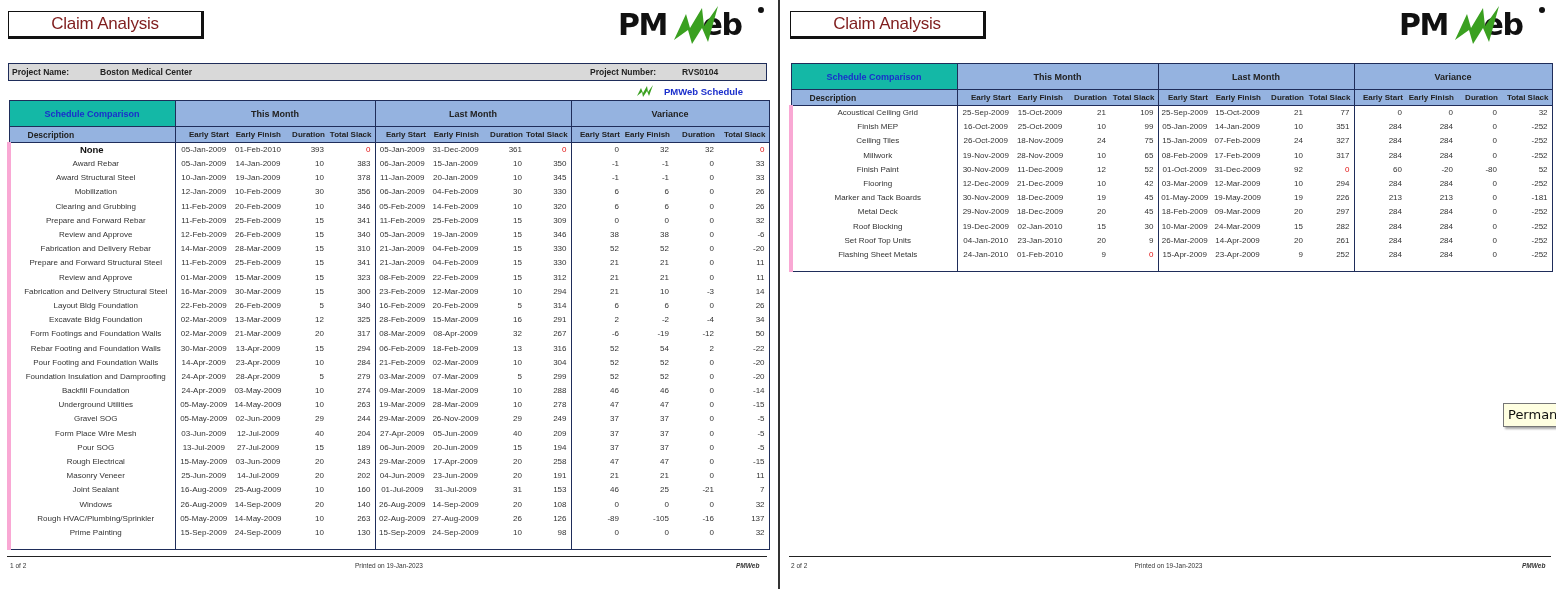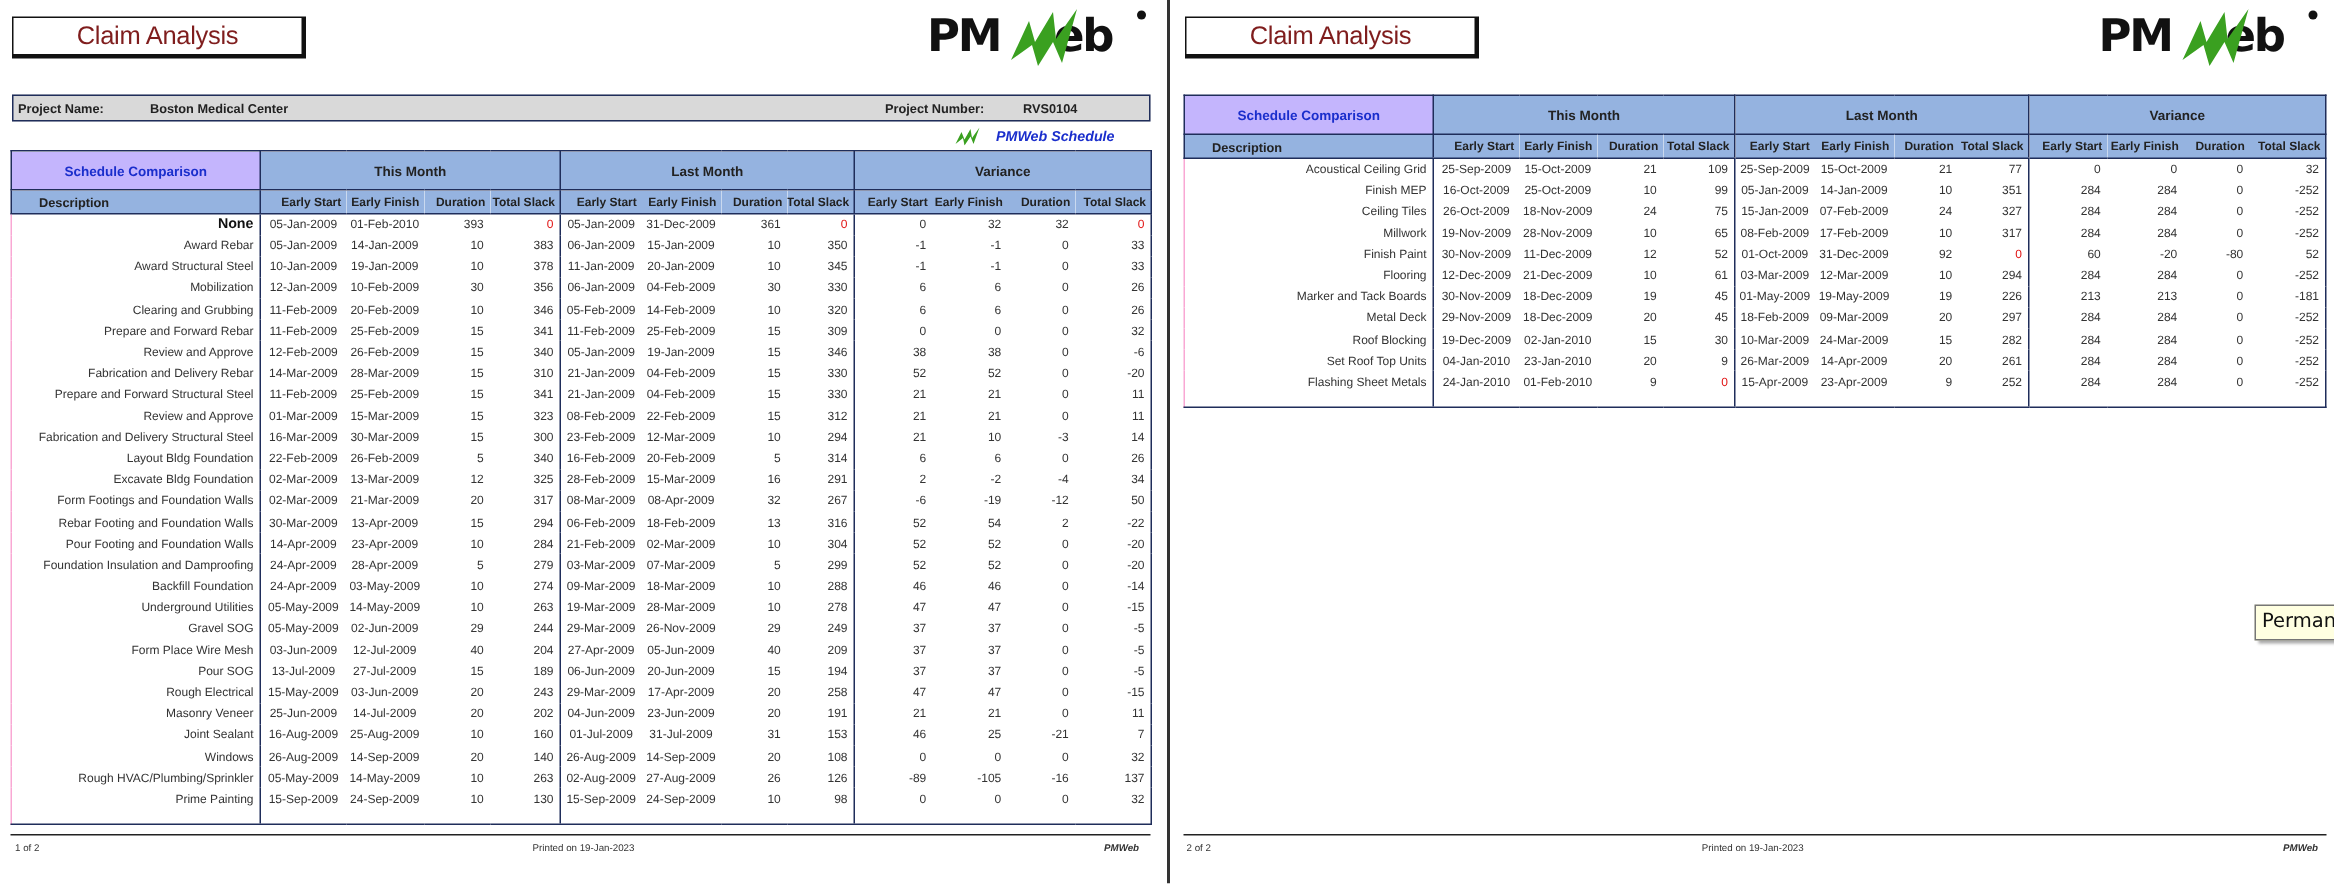--- a/index.html
+++ b/index.html
@@ -35,47 +35,47 @@
 
   .project-bar {
     position: absolute; top: 63px; left: 8px; width: 759px; height: 18px;
     background: #d9d9d9; border: 1px solid #1f2d5a; font-size: 8.5px; font-weight: bold;
     color: #222;
   }
   .project-bar span { position: absolute; top: 3px; }
 
   .schedule-link {
     position: absolute; top: 84px; left: 636px; width: 130px; height: 14px;
-    font-size: 9.5px; font-weight: bold; color: #1a2ecc; display: flex; align-items: center; font-style: italic;
+    font-size: 9.5px; font-weight: bold; color: #1a2ecc; display: flex; align-items: center;
   }
   .schedule-link .w-icon { margin-right: 10px; }
 
   table.grid {
     position: absolute; border-collapse: collapse; table-layout: fixed;
     font-size: 8px; color: #333;
   }
   #page1 table.grid { top: 100px; left: 7px; width: 760px; }
   #page2 table.grid { top: 63px; left: 8px; width: 761px; }
 
   table.grid th, table.grid td { white-space: nowrap; overflow: hidden; }
   .hdr-row th {
     height: 26px; background: #95b3e0; border: 1px solid #1f2d5a; border-bottom: 1px solid #1f2d5a;
     font-size: 9px; font-weight: bold; color: #222; text-align: center;
   }
-  .hdr-row th.sched { background: #c4b5fd; color: #1a2ecc; }
+  .hdr-row th.sched { background: #14b8a6; color: #1a2ecc; }
   .sub-row th {
     height: 16px; background: #95b3e0; font-size: 8px; font-weight: bold; color: #222;
     text-align: right; padding-right: 3px; border-bottom: 1px solid #1f2d5a;
   }
   .sub-row th.desc { text-align: left; padding-left: 18px; font-size: 8.5px; }
   .sub-row th.gstart { border-left: 1px solid #1f2d5a; }
   .sub-row th.gend { border-right: 1px solid #1f2d5a; }
 
   tbody td { height: 14.2px; text-align: right; padding-right: 4px; font-size: 8px; }
-  tbody td.desc { text-align: right; padding-left: 10px; border-left: 1px solid #f9a8d4; }
+  tbody td.desc { text-align: center; padding-left: 10px; border-left: 4px solid #f9a8d4; }
   tbody td.gstart { border-left: 1px solid #1f2d5a; }
   tbody td.lastcol { border-right: 1px solid #1f2d5a; }
   tbody tr.summary td { height: 14px; font-size: 8px; }
   tbody tr.summary td.desc { font-weight: bold; font-size: 9.5px; padding-left: 2px; color: #111; }
   tbody tr.spacer td { height: 10px; border-bottom: 1px solid #1f2d5a; }
   td.zero-red { color: #e01010; }
   td.center-date { text-align: center; padding-right: 0; }
 
   .footer-line { position: absolute; top: 556px; height: 1px; background: #222; }
   #page1 .footer-line { left: 7px; width: 760px; }
@@ -734,21 +734,21 @@
           <td class="gstart">60</td>
           <td class="">-20</td>
           <td class="">-80</td>
           <td class="lastcol">52</td>
         </tr>
         <tr>
           <td class="desc">Flooring</td>
           <td class="gstart center-date">12-Dec-2009</td>
           <td class="center-date">21-Dec-2009</td>
           <td class="">10</td>
-          <td class="">61</td>
+          <td class="">42</td>
           <td class="gstart center-date">03-Mar-2009</td>
           <td class="center-date">12-Mar-2009</td>
           <td class="">10</td>
           <td class="">294</td>
           <td class="gstart">284</td>
           <td class="">284</td>
           <td class="">0</td>
           <td class="lastcol">-252</td>
         </tr>
         <tr>

